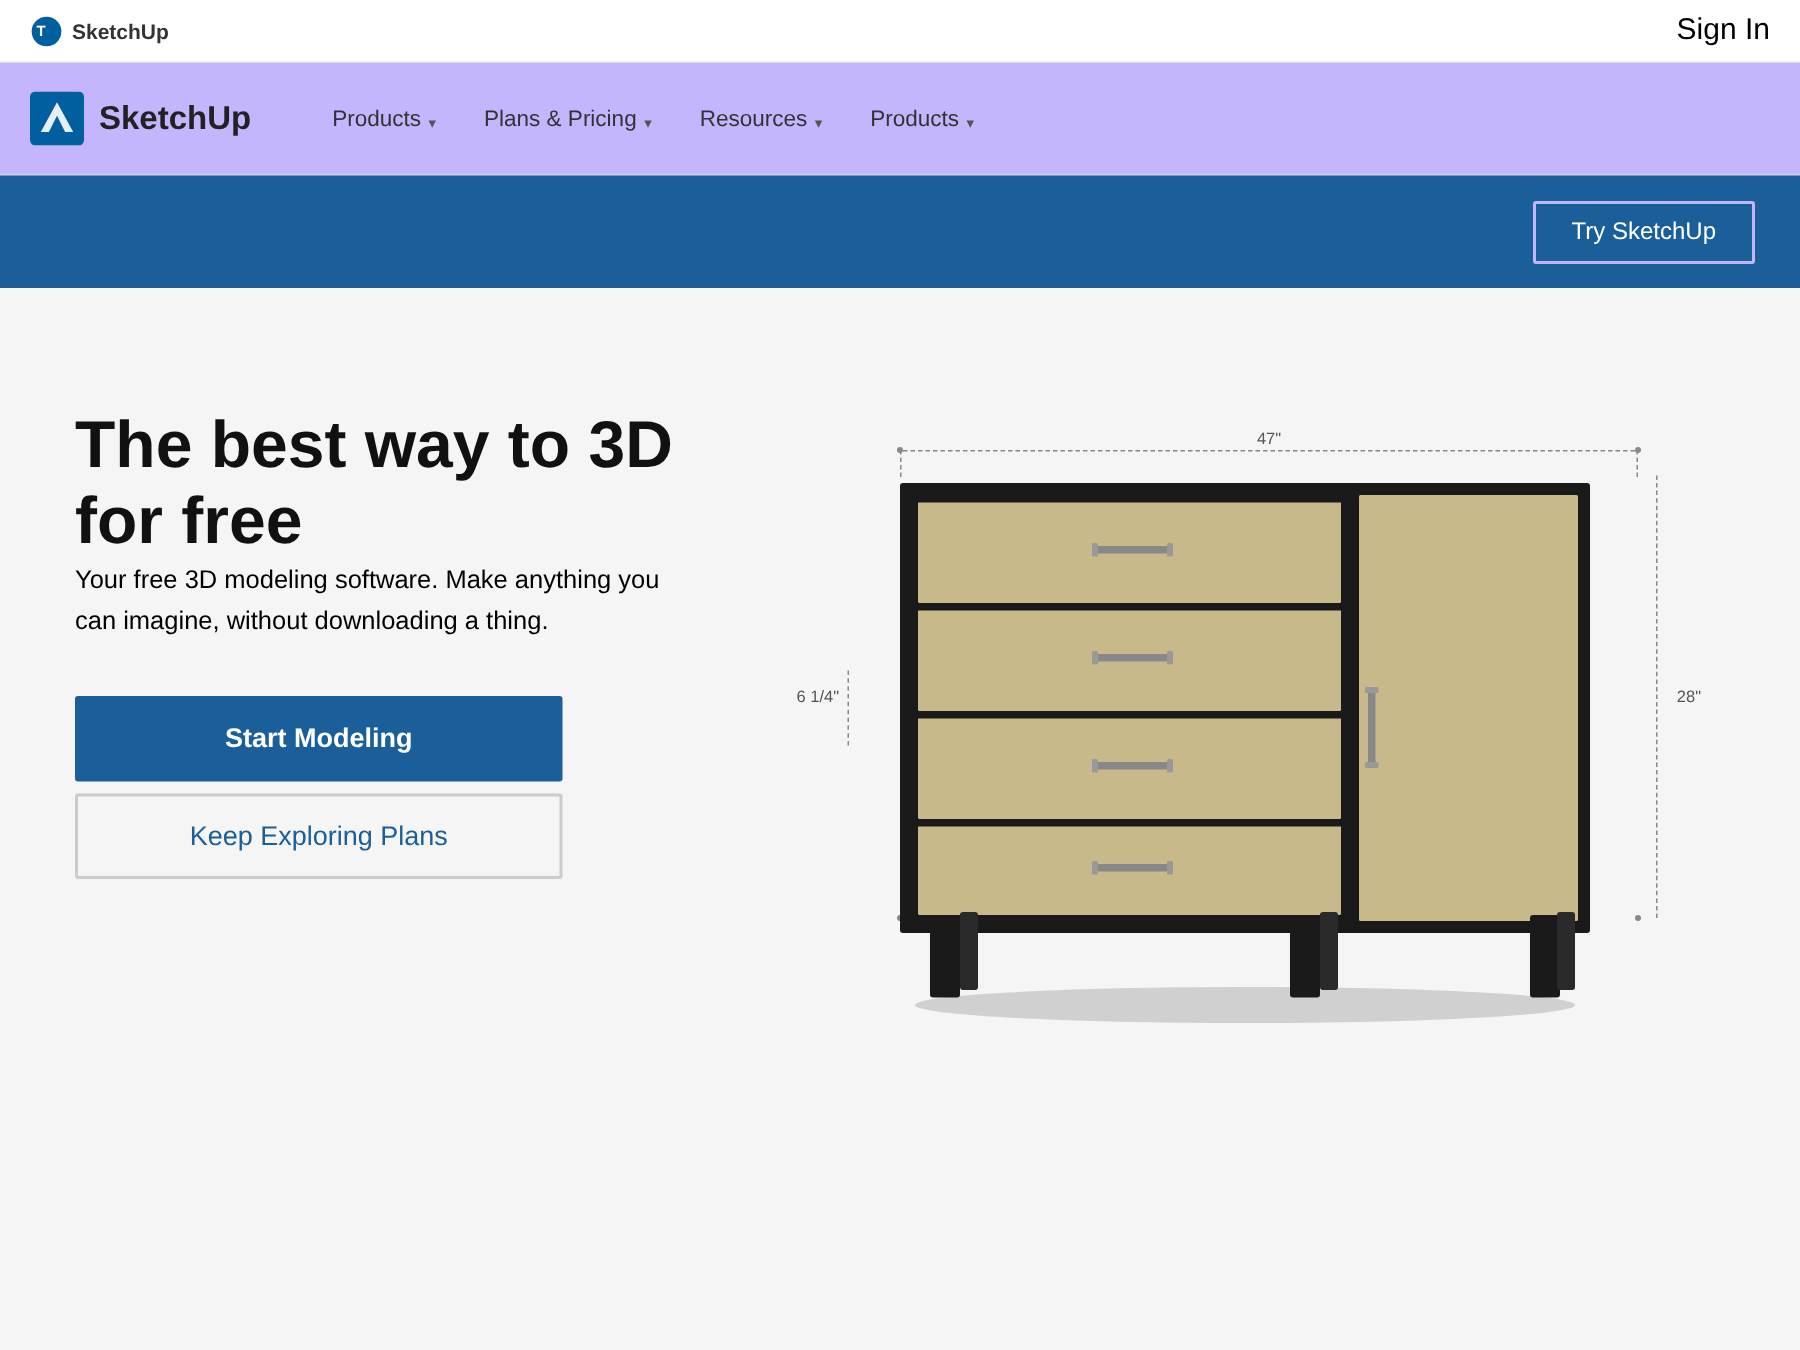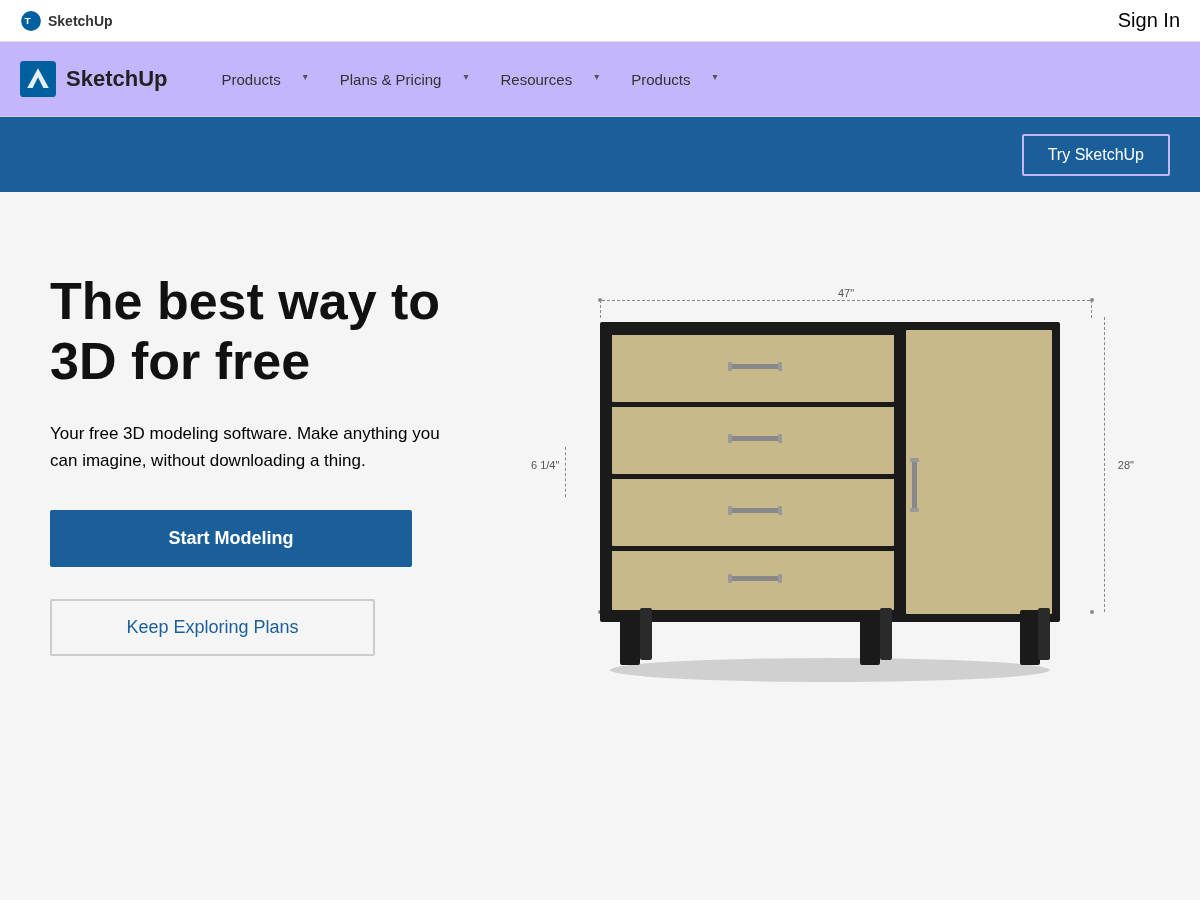--- a/index.html
+++ b/index.html
@@ -59,22 +59,22 @@
       color: #222;
     }
     .nav-menu {
       display: flex;
       align-items: center;
       gap: 4px;
       flex: 1;
     }
     .nav-item {
       display: flex;
-      align-items: flex-start;
-      gap: 22px;
+      align-items: flex-end;
+      gap: 5px;
       padding: 8px 14px;
       font-size: 15px;
       color: #333;
       cursor: pointer;
       border-radius: 4px;
       white-space: nowrap;
     }
     .nav-chevron {
       font-size: 10px;
       color: #555;
@@ -107,45 +107,44 @@
       align-items: flex-start;
       padding: 60px 50px 40px 50px;
       gap: 40px;
       min-height: 608px;
     }
     .hero-left {
       flex: 0 0 420px;
       padding-top: 20px;
     }
     .hero-title {
-      font-size: 52px;
+      font-size: 44px;
       font-weight: 800;
       color: #111;
       line-height: 1.15;
-      margin-bottom: 28px;
     }
     .hero-description {
       font-size: 17px;
       color: #000000;
       line-height: 1.6;
       margin-bottom: 36px;
     }
     .start-modeling-btn {
       display: block;
-      width: 362px;
+      width: 325px;
       background: #1a5f9a;
       color: #ffffff;
       border: none;
       padding: 18px 24px;
       font-size: 18px;
       font-weight: 600;
       cursor: pointer;
       border-radius: 2px;
       text-align: center;
-      margin-bottom: 32px;
+      margin-bottom: 8px;
     }
     .keep-exploring-btn {
       display: block;
       width: 325px;
       background: transparent;
       color: #1a5f9a;
       border: 2px solid #cccccc;
       padding: 16px 24px;
       font-size: 18px;
       font-weight: 500;

